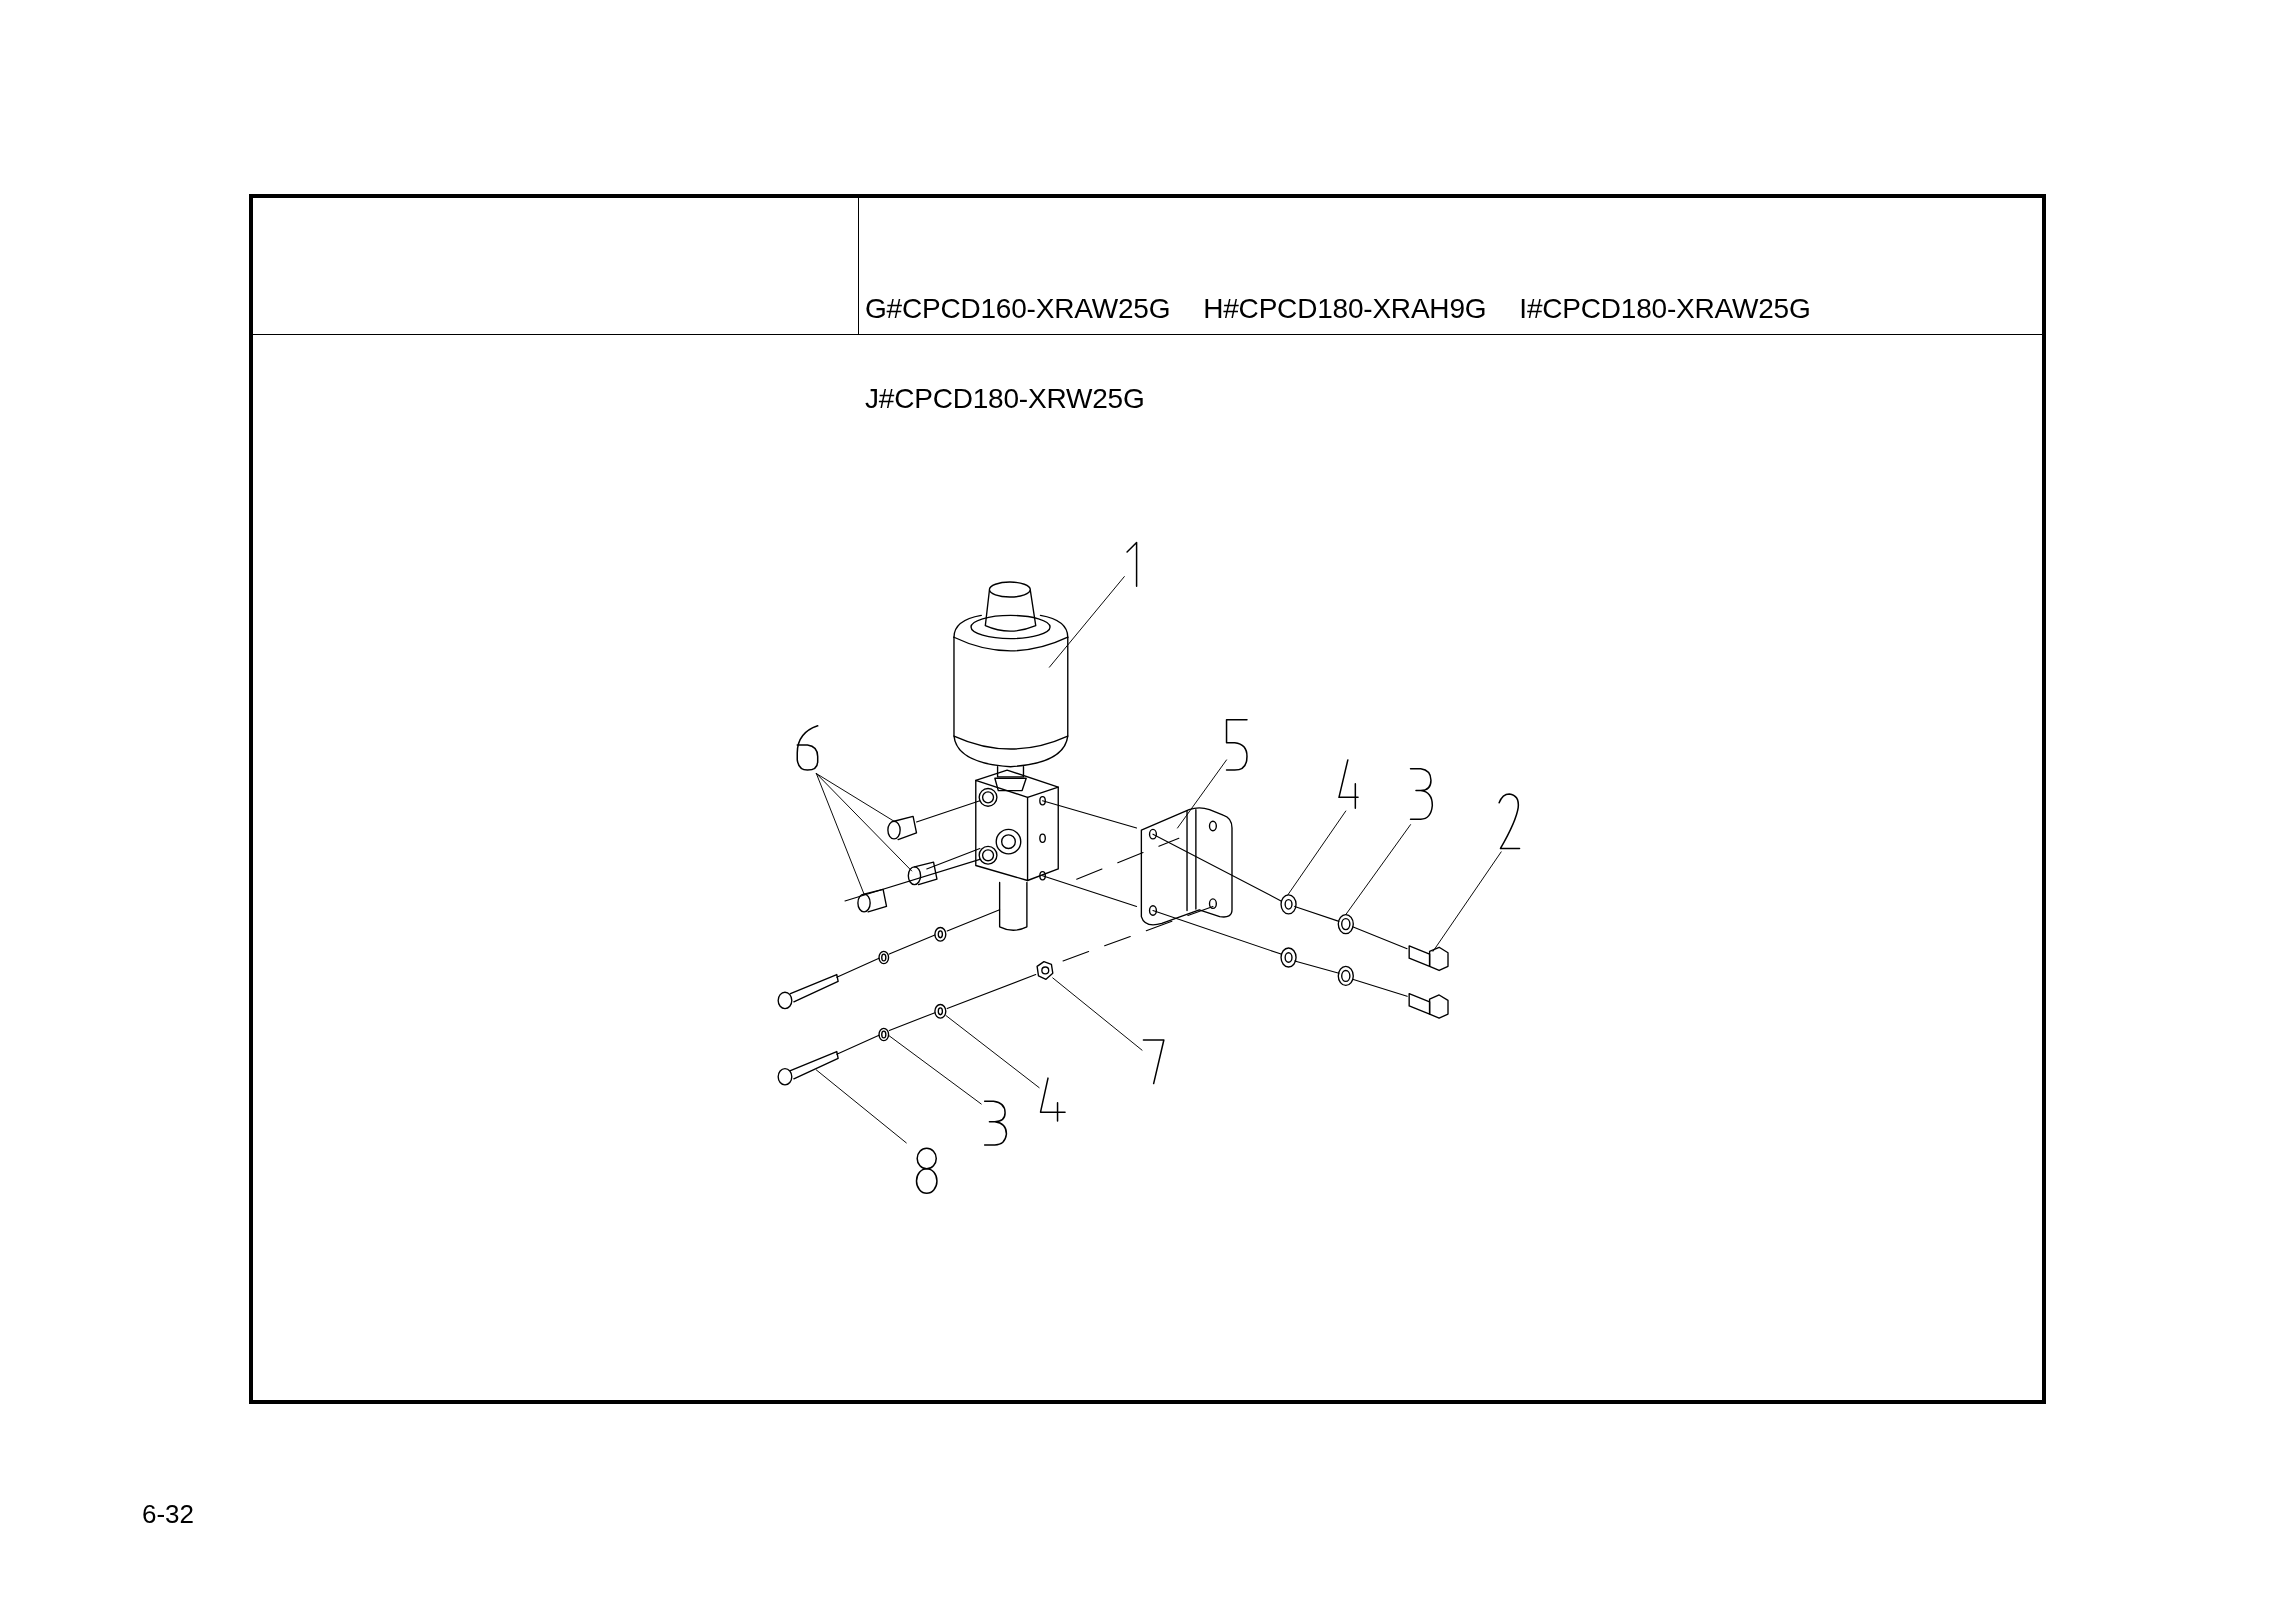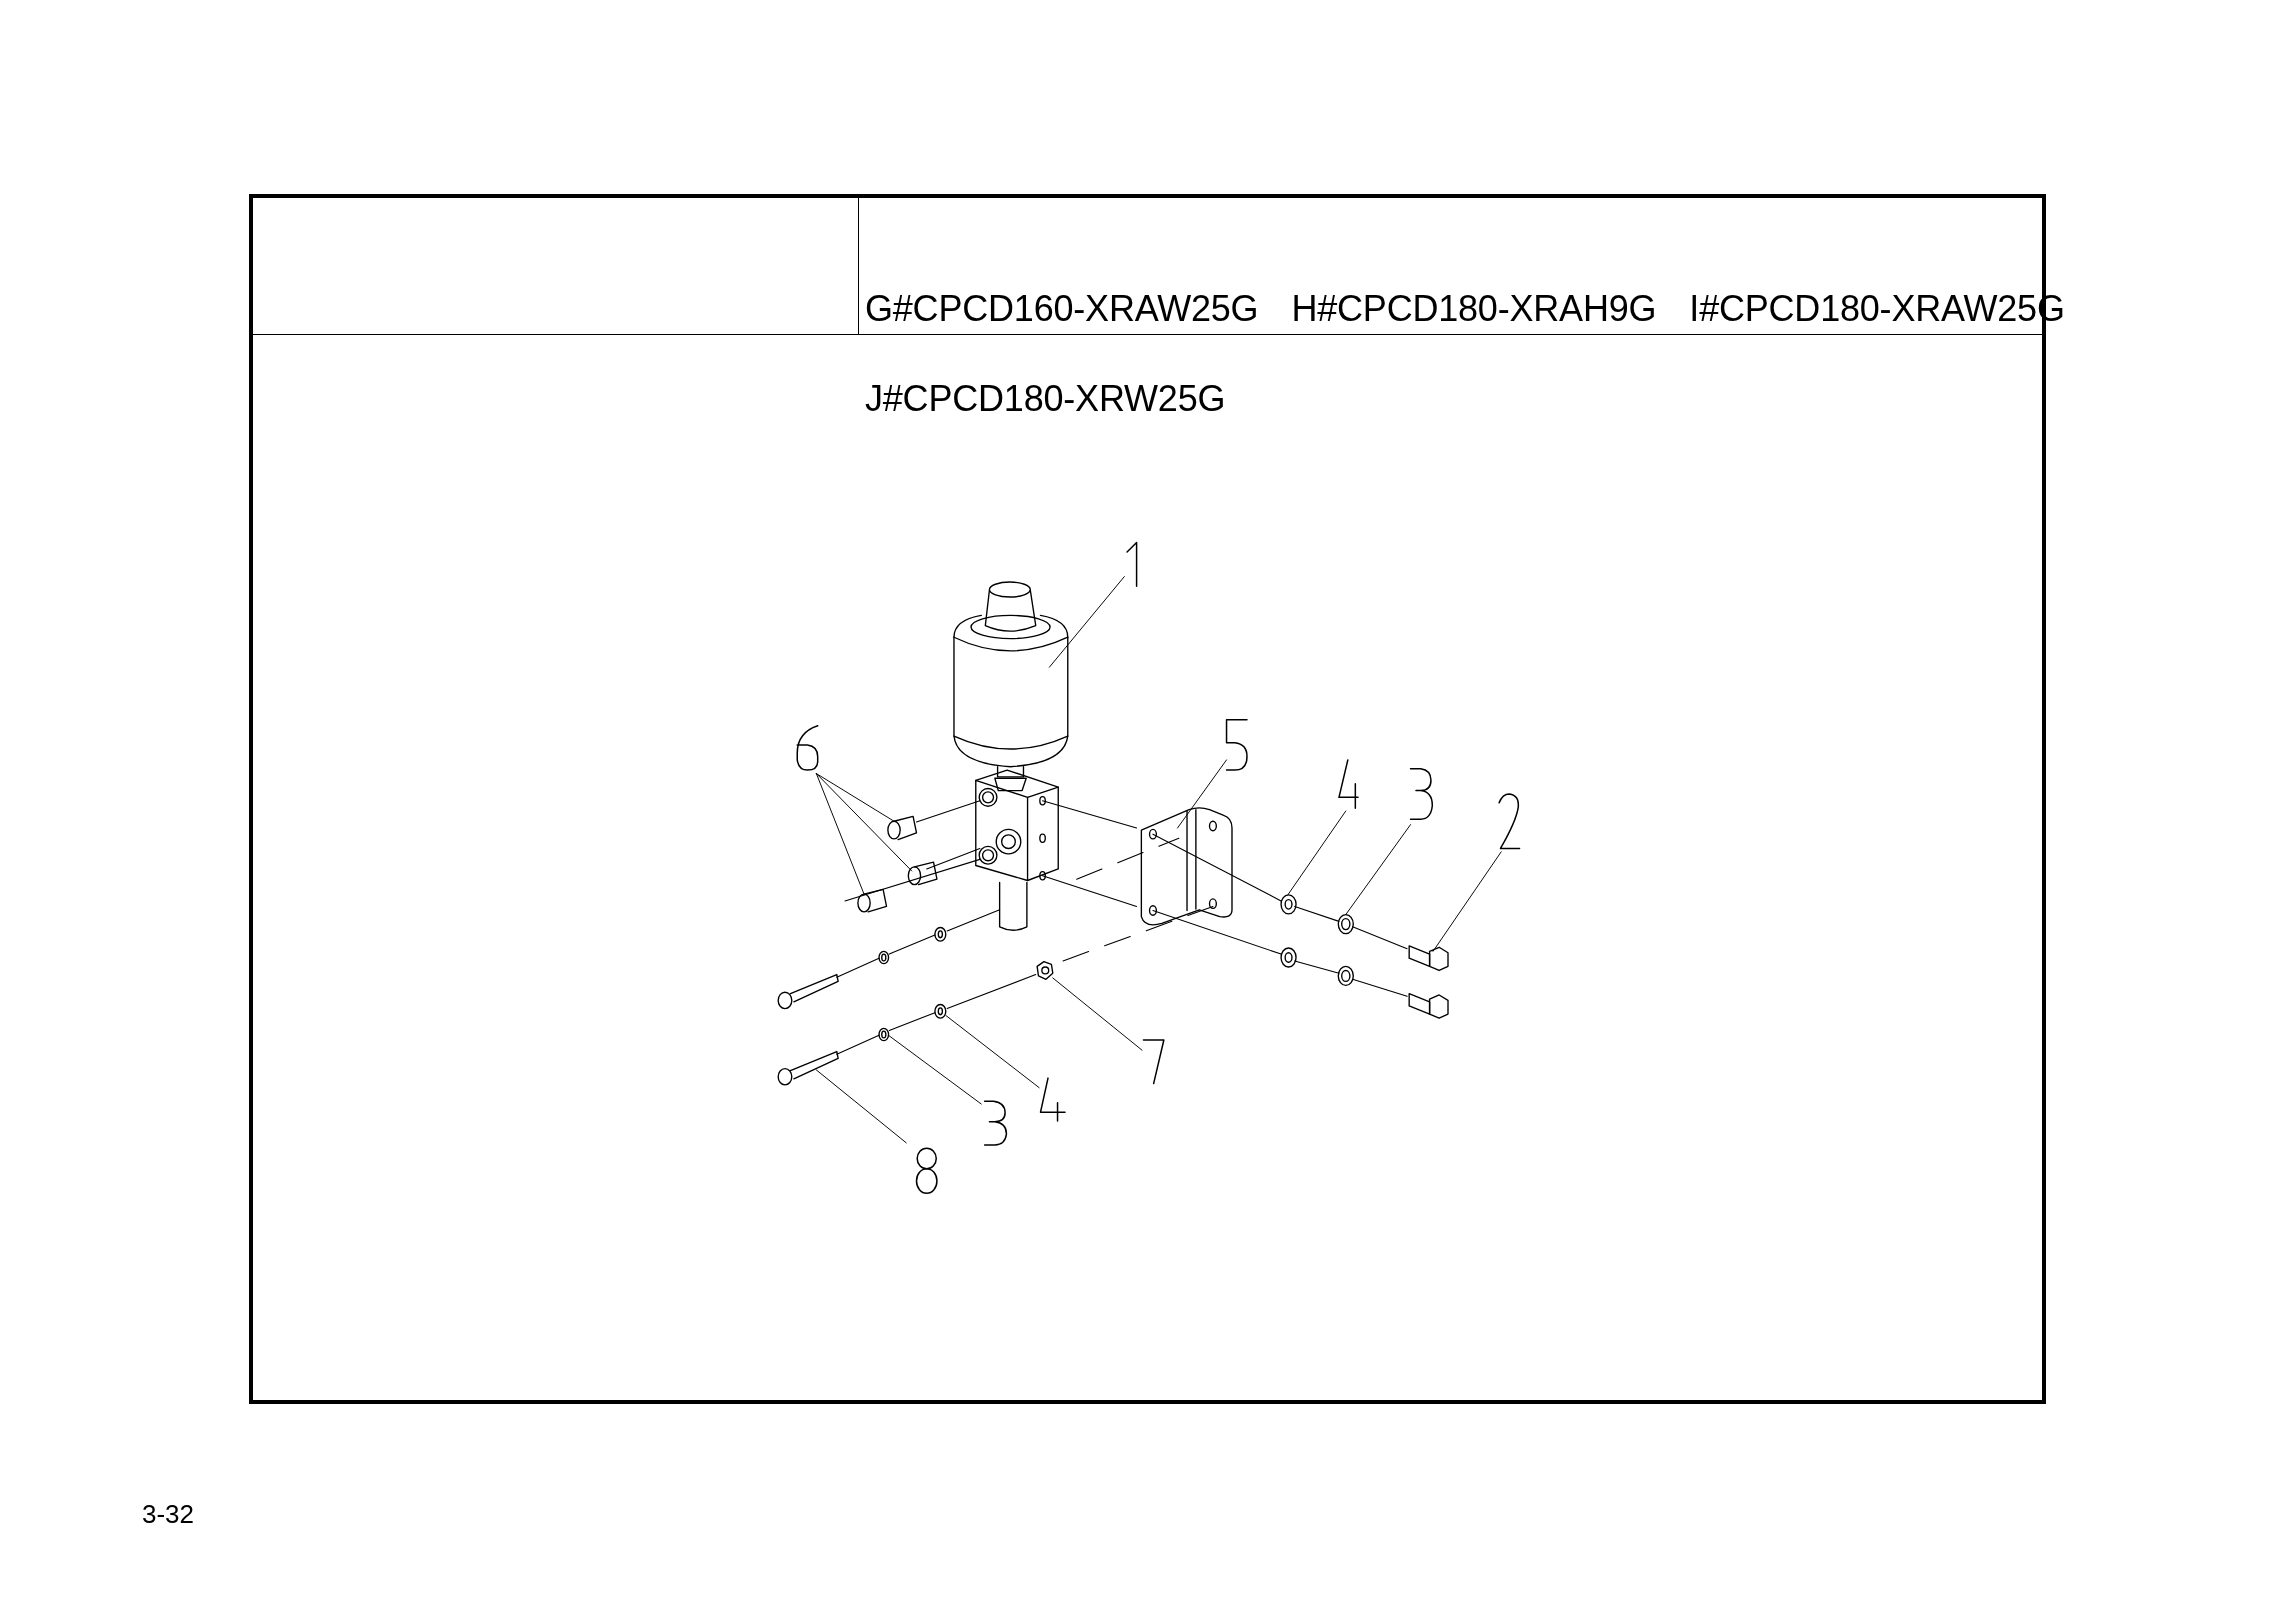--- a/index.html
+++ b/index.html
@@ -3,21 +3,21 @@
 <meta charset="utf-8">
 <style>
   html, body { margin:0; padding:0; background:#ffffff; }
   body { width:2295px; height:1622px; position:relative; overflow:hidden;
          font-family:"Liberation Sans", sans-serif; color:#000; }
   .frame { position:absolute; left:249px; top:194px; width:1797px; height:1210px;
            border:4.1px solid #000; box-sizing:border-box; }
   .hdr-line { position:absolute; left:0; right:0; top:136px; height:0; border-top:1.7px solid #000; }
   .hdr-vline { position:absolute; left:605px; top:0; height:136px; width:0; border-left:1.7px solid #000; }
   .title-block { position:absolute; left:22px; top:35px; font-size:28px; line-height:31px; white-space:pre; }
-  .models-block { position:absolute; left:612px; top:36px; font-size:36px; line-height:30px; white-space:pre; letter-spacing:-0.2px; }
+  .models-block { position:absolute; left:612px; top:36px; font-size:28px; line-height:30px; white-space:pre; letter-spacing:-0.2px; }
   .models-row span { margin-right:33px; }
   .page-num { position:absolute; left:142px; top:1499px; font-size:26px; }
   .drawing { position:absolute; left:0; top:0; width:2295px; height:1622px; }
   .lbl { font-family:"DejaVu Sans", sans-serif; font-weight:100; fill:none; stroke:#000; stroke-width:2.2; }
 </style>
 </head>
 <body>
 
 <div class="frame">
   <div class="hdr-vline"></div>
@@ -175,14 +175,14 @@
       <path d="M1445 1616 L1458 1616 Q1475 1618 1475 1633 Q1475 1646 1460 1646 L1452 1646 M1460 1646 Q1477 1648 1477 1664 Q1475 1680 1460 1680 L1445 1680"></path>
 
       <path d="M1538 1582 L1527 1632 L1563 1632 M1552 1618 L1552 1645"></path>
 
       <ellipse cx="1360" cy="1700" rx="14" ry="15"></ellipse>
       <ellipse cx="1360" cy="1733" rx="15" ry="18"></ellipse>
     </g>
   </g>
 </svg>
 
-<div class="page-num">3-32</div>
+<div class="page-num">6-32</div>
 
 
 </body></html>

